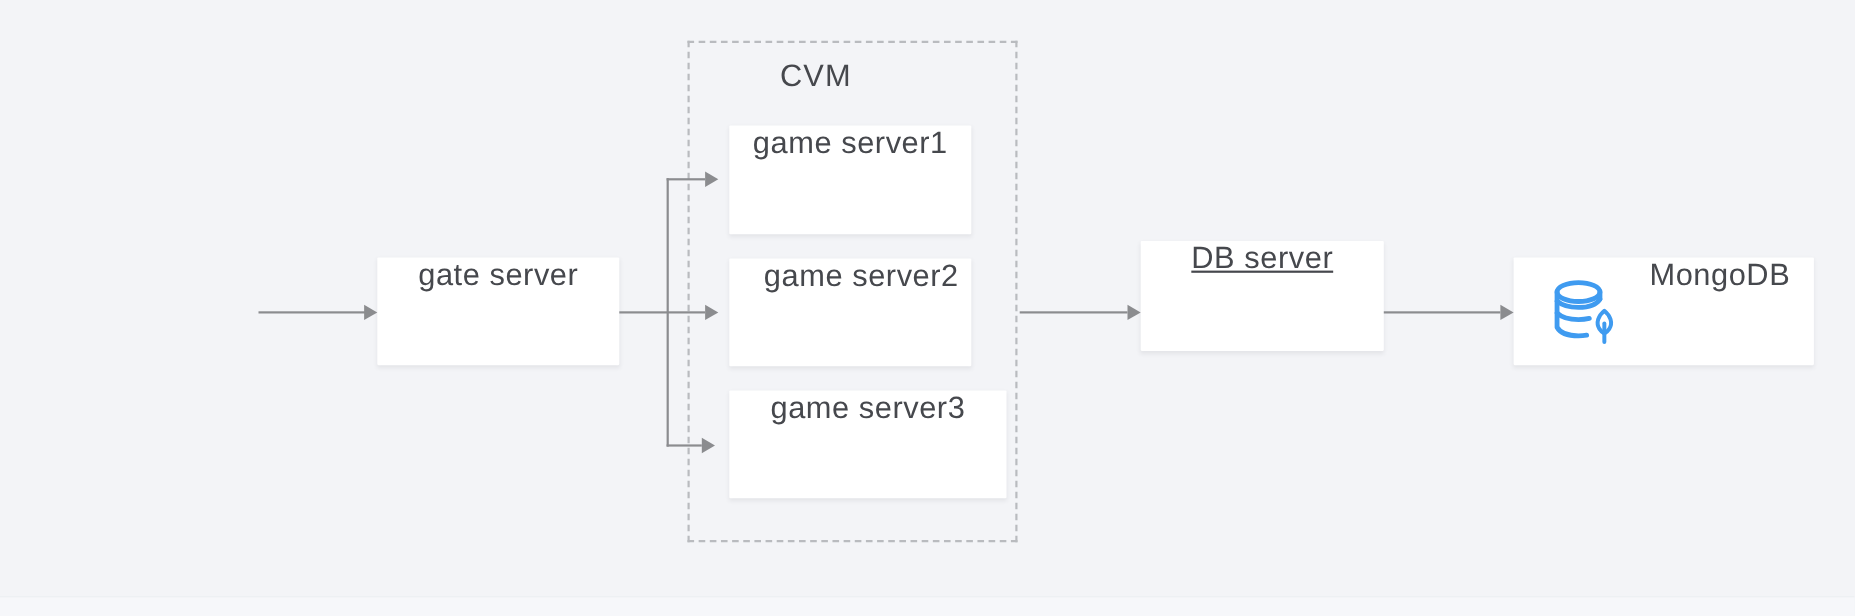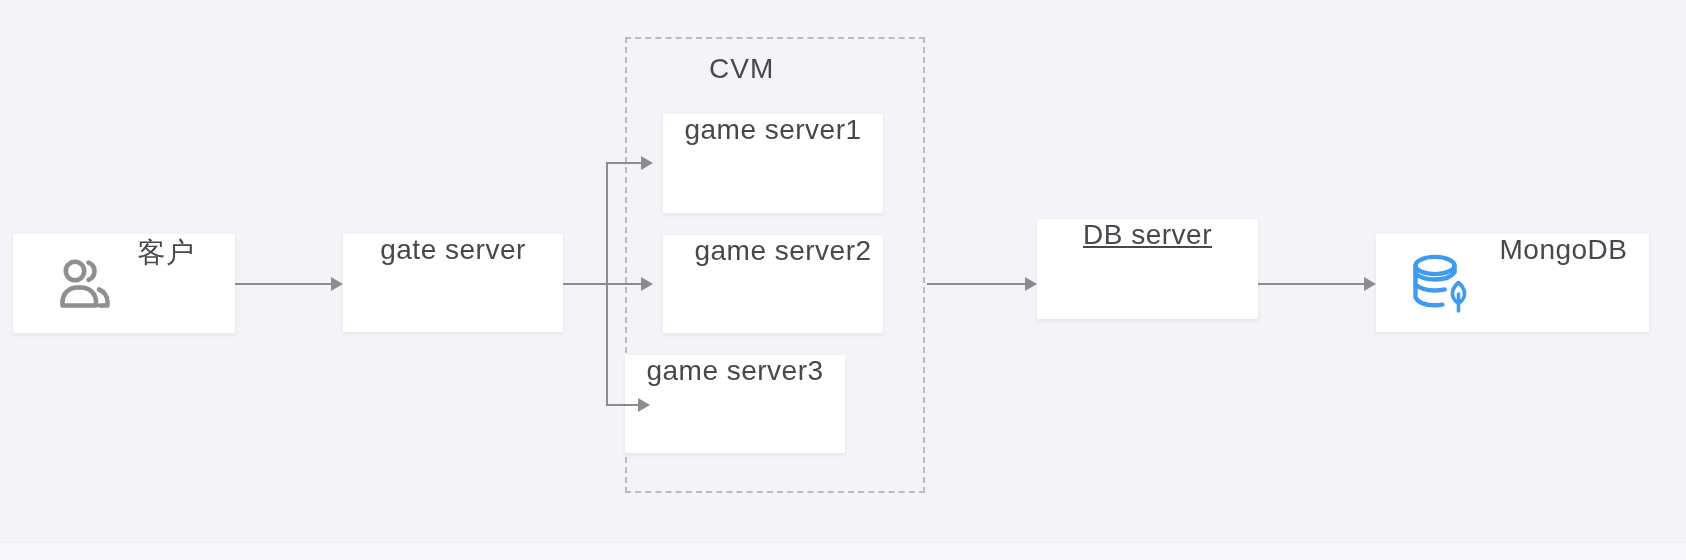--- a/index.html
+++ b/index.html
@@ -72,43 +72,32 @@
   }
 </style>
 </head>
 <body>
 
 <div class="stage">
 
   <div class="group-box"></div>
   <div class="group-label">CVM</div>
 
-  <div class="node" style="left:13px; top:234px; width:222px; height:99px;">
-    <span class="icon users-icon">
-      <svg width="58" height="56" viewBox="0 0 58 56" fill="none" stroke="currentColor" stroke-width="4.6" stroke-linecap="round" stroke-linejoin="round">
-        <circle cx="21" cy="15" r="9.2"></circle>
-        <path d="M34.5 6.6 a9.2 9.2 0 0 1 0 17.2"></path>
-        <path d="M8.5 49.5 v-3.5 a14.5 14.5 0 0 1 14.5 -14.5 h4.5 a14.5 14.5 0 0 1 14.5 14.5 v3.5 z"></path>
-        <path d="M45 33.5 a13.5 13.5 0 0 1 8.5 12.5 v3.5 h-7.5"></path>
-      </svg>
-    </span>
-    <span class="label">客户</span>
-  </div>
 
   <div class="node" style="left:343px; top:234px; width:220px; height:98px;">
     <span class="label">gate server</span>
   </div>
 
   <div class="node" style="left:663px; top:114px; width:220px; height:99px;">
     <span class="label">game server1</span>
   </div>
   <div class="node" style="left:663px; top:235px; width:220px; height:98px;padding-left:20px;">
     <span class="label">game server2</span>
   </div>
-  <div class="node" style="left:625px; top:355px; width:220px; height:98px;">
+  <div class="node" style="left:663px; top:355px; width:252px; height:98px;">
     <span class="label">game server3</span>
   </div>
 
   <div class="node" style="left:1037px; top:219px; width:221px; height:100px;text-decoration:underline;">
     <span class="label">DB server</span>
   </div>
 
   <div class="node" style="left:1376px; top:234px; width:273px; height:98px;padding-left:12px;">
     <span class="icon mongodb-icon">
       <svg width="64" height="62" viewBox="0 0 64 62" fill="none" stroke="currentColor" stroke-width="4.4" stroke-linecap="round" stroke-linejoin="round">

